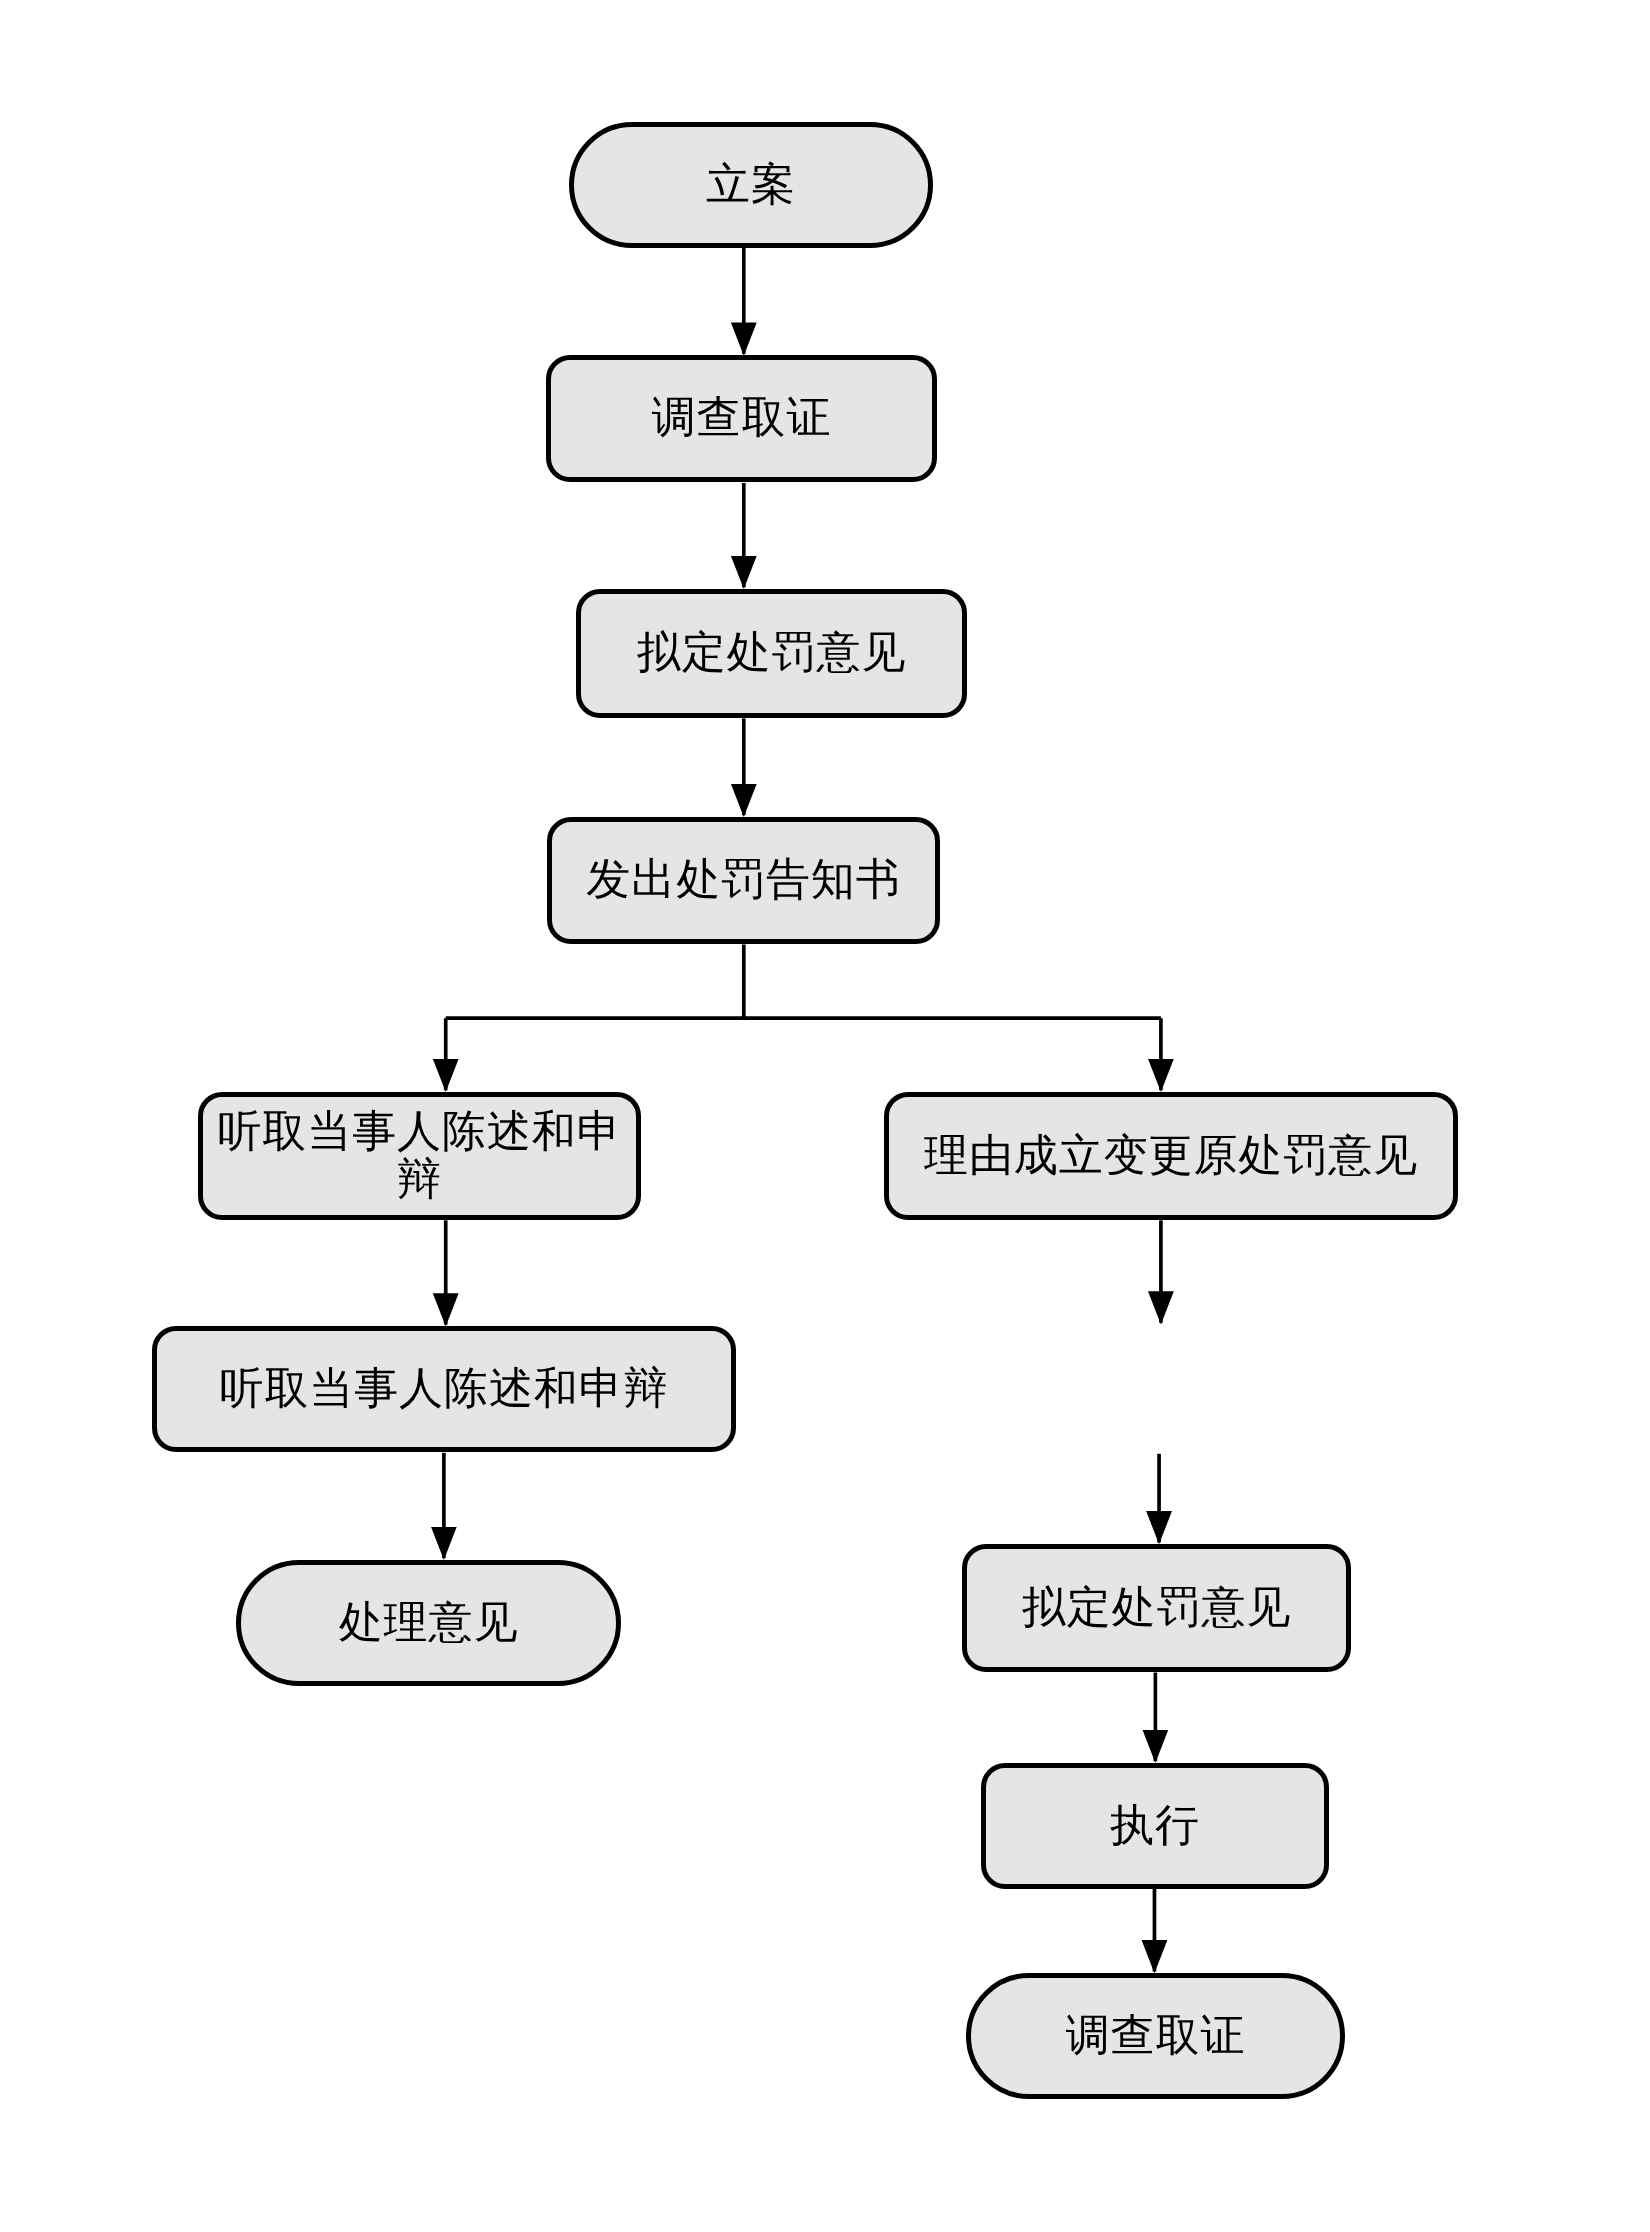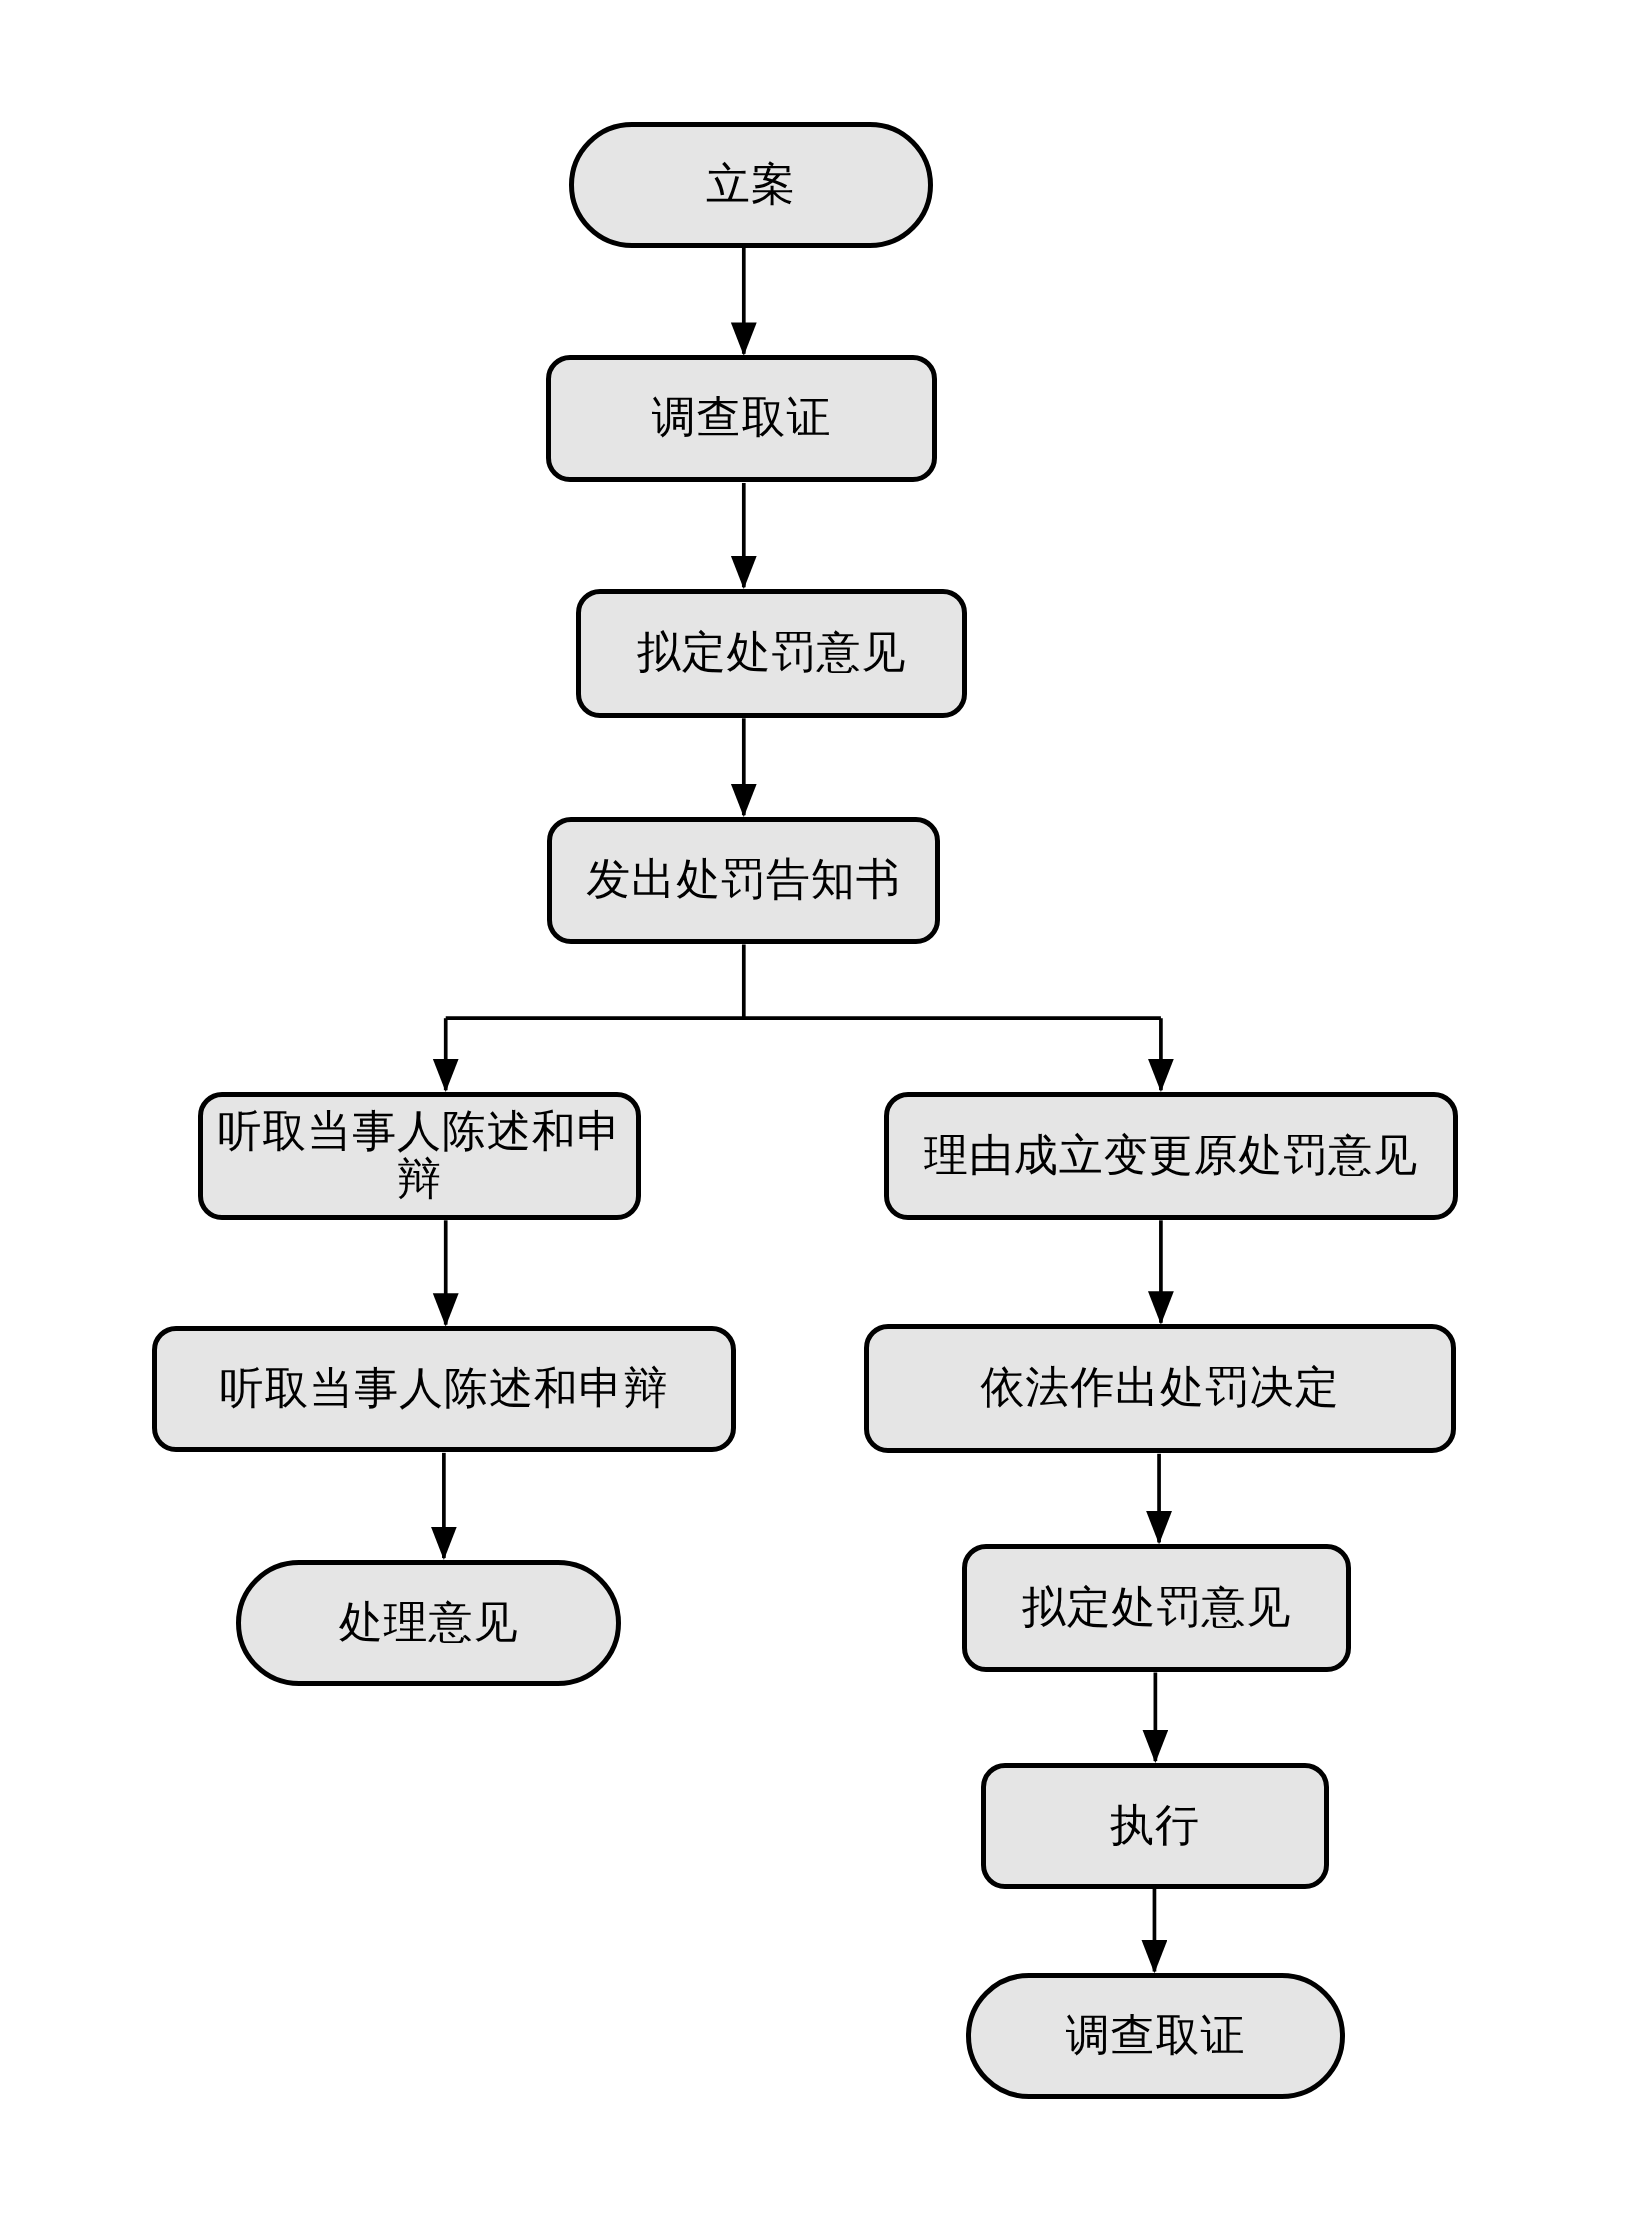--- a/index.html
+++ b/index.html
@@ -104,23 +104,20 @@
   </div>
 
   <div class="node process n-major-penalty-hearing">
     <span>理由成立变更原处罚意见</span>
   </div>
 
   <div class="node process n-change-original-opinion">
     <span>听取当事人陈述和申辩</span>
   </div>
 
-  <div class="node process n-make-penalty-decision">
-    <span>依法作出处罚决定</span>
-  </div>
 
   <div class="node terminator n-handling-opinion">
     <span>处理意见</span>
   </div>
 
   <div class="node process n-deliver-penalty-decision">
     <span>拟定处罚意见</span>
   </div>
 
   <div class="node process n-execute">

